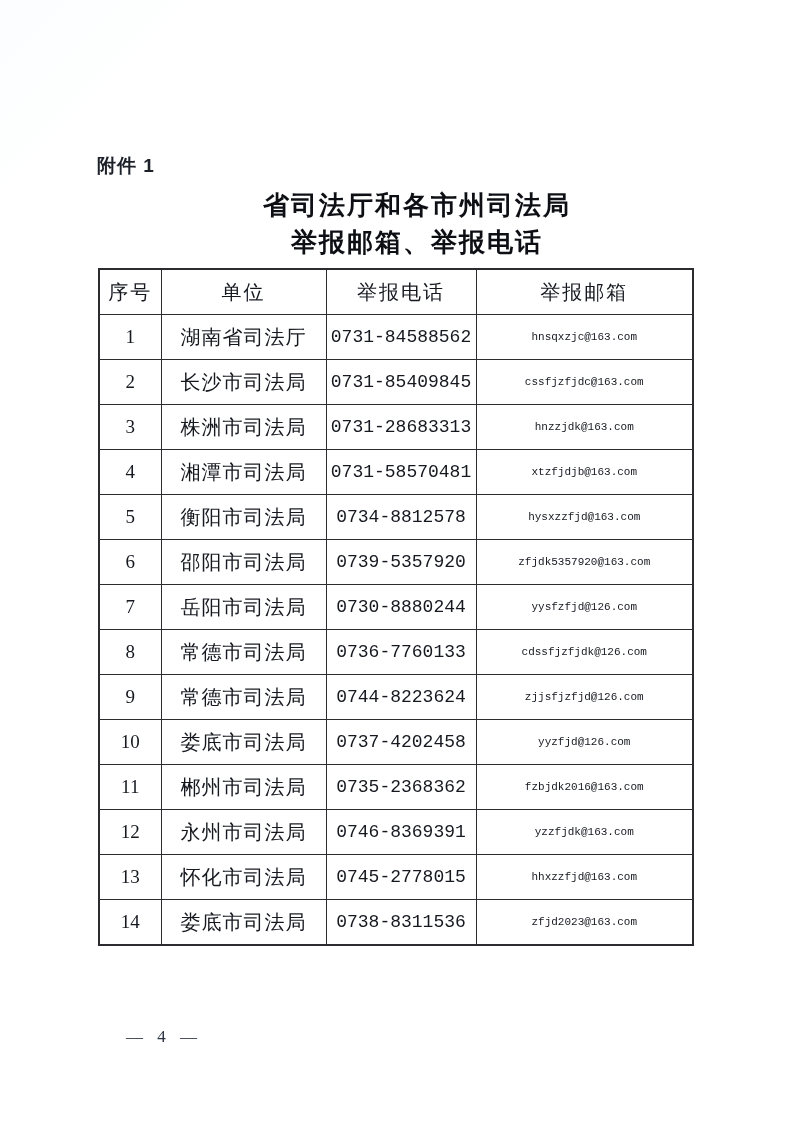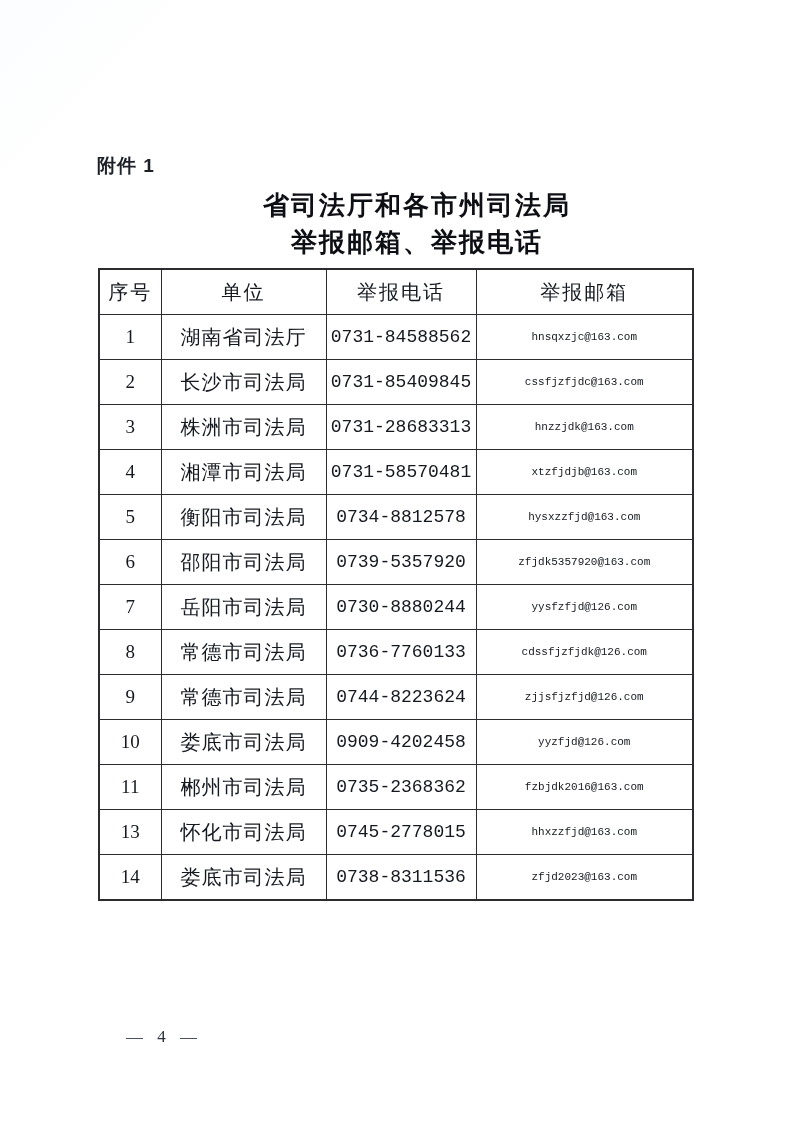--- a/index.html
+++ b/index.html
@@ -165,30 +165,36 @@
         </tr>
         <tr>
           <td class="seq">9</td>
           <td class="unit">常德市司法局</td>
           <td class="phone">0744-8223624</td>
           <td class="email">zjjsfjzfjd@126.com</td>
         </tr>
         <tr>
           <td class="seq">10</td>
           <td class="unit">娄底市司法局</td>
-          <td class="phone">0909-4202458</td>
+          <td class="phone">0737-4202458</td>
           <td class="email">yyzfjd@126.com</td>
         </tr>
         <tr>
           <td class="seq">11</td>
           <td class="unit">郴州市司法局</td>
           <td class="phone">0735-2368362</td>
           <td class="email">fzbjdk2016@163.com</td>
         </tr>
         <tr>
+          <td class="seq">12</td>
+          <td class="unit">永州市司法局</td>
+          <td class="phone">0746-8369391</td>
+          <td class="email">yzzfjdk@163.com</td>
+        </tr>
+        <tr>
           <td class="seq">13</td>
           <td class="unit">怀化市司法局</td>
           <td class="phone">0745-2778015</td>
           <td class="email">hhxzzfjd@163.com</td>
         </tr>
         <tr>
           <td class="seq">14</td>
           <td class="unit">娄底市司法局</td>
           <td class="phone">0738-8311536</td>
           <td class="email">zfjd2023@163.com</td>

